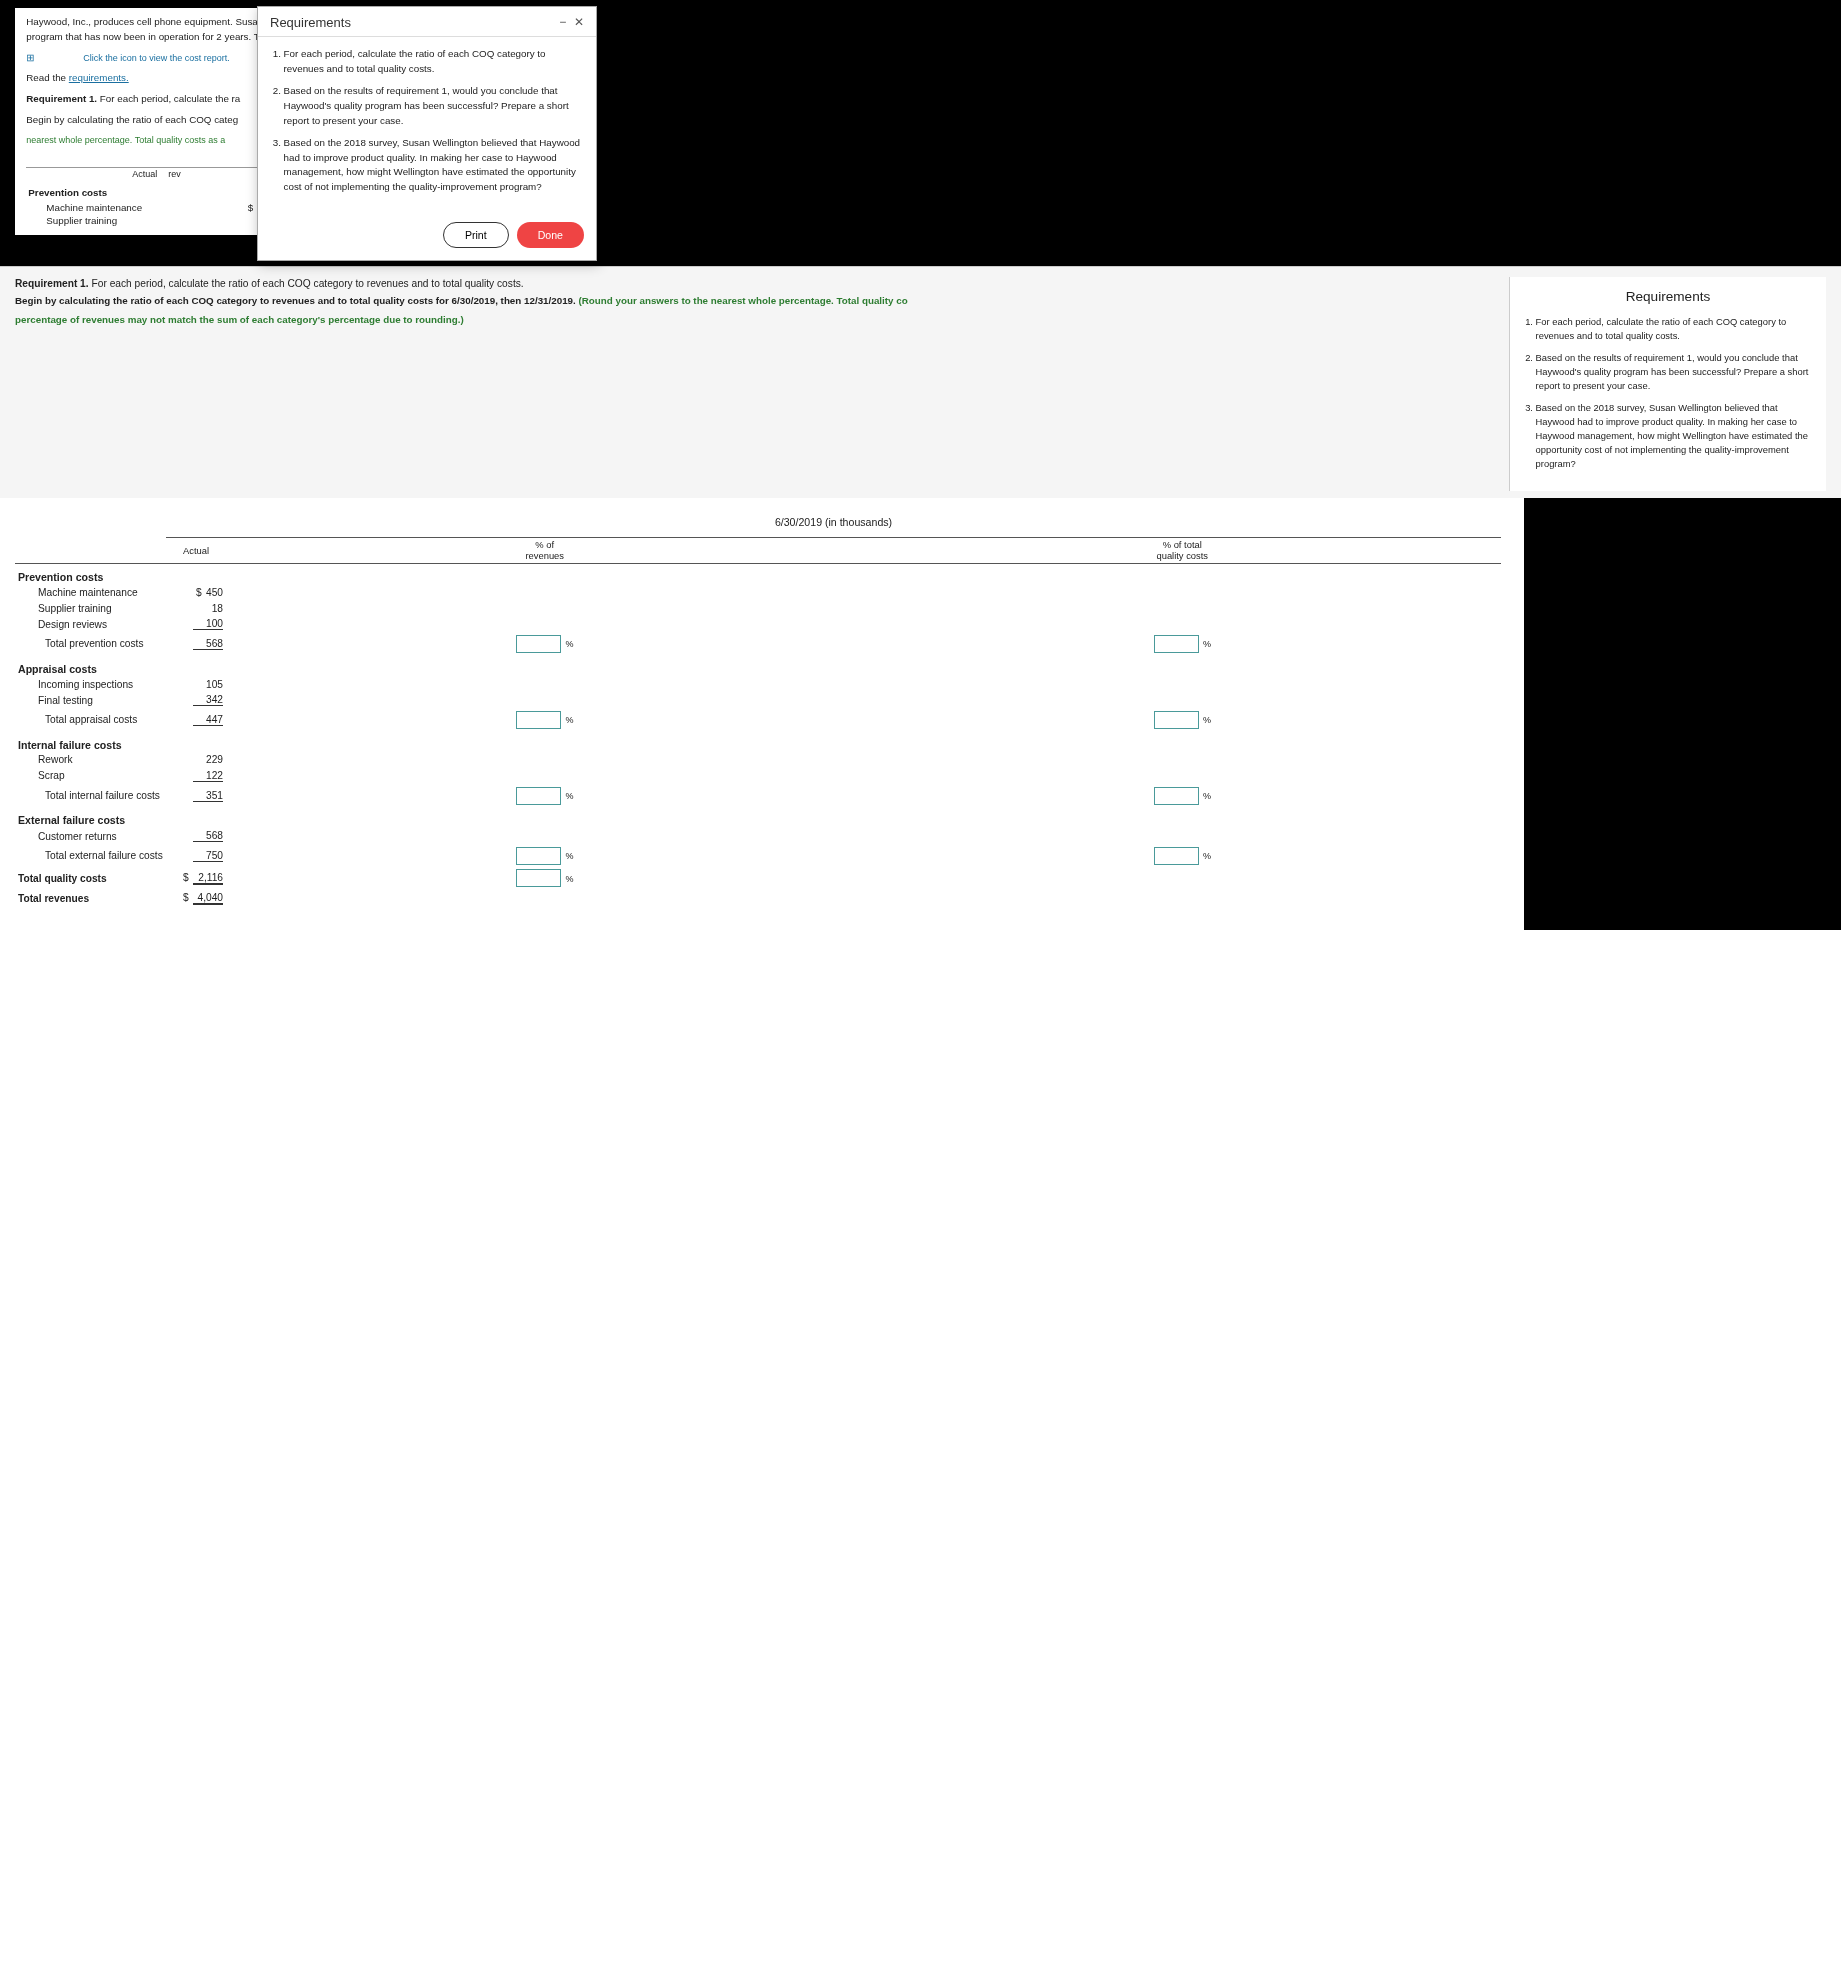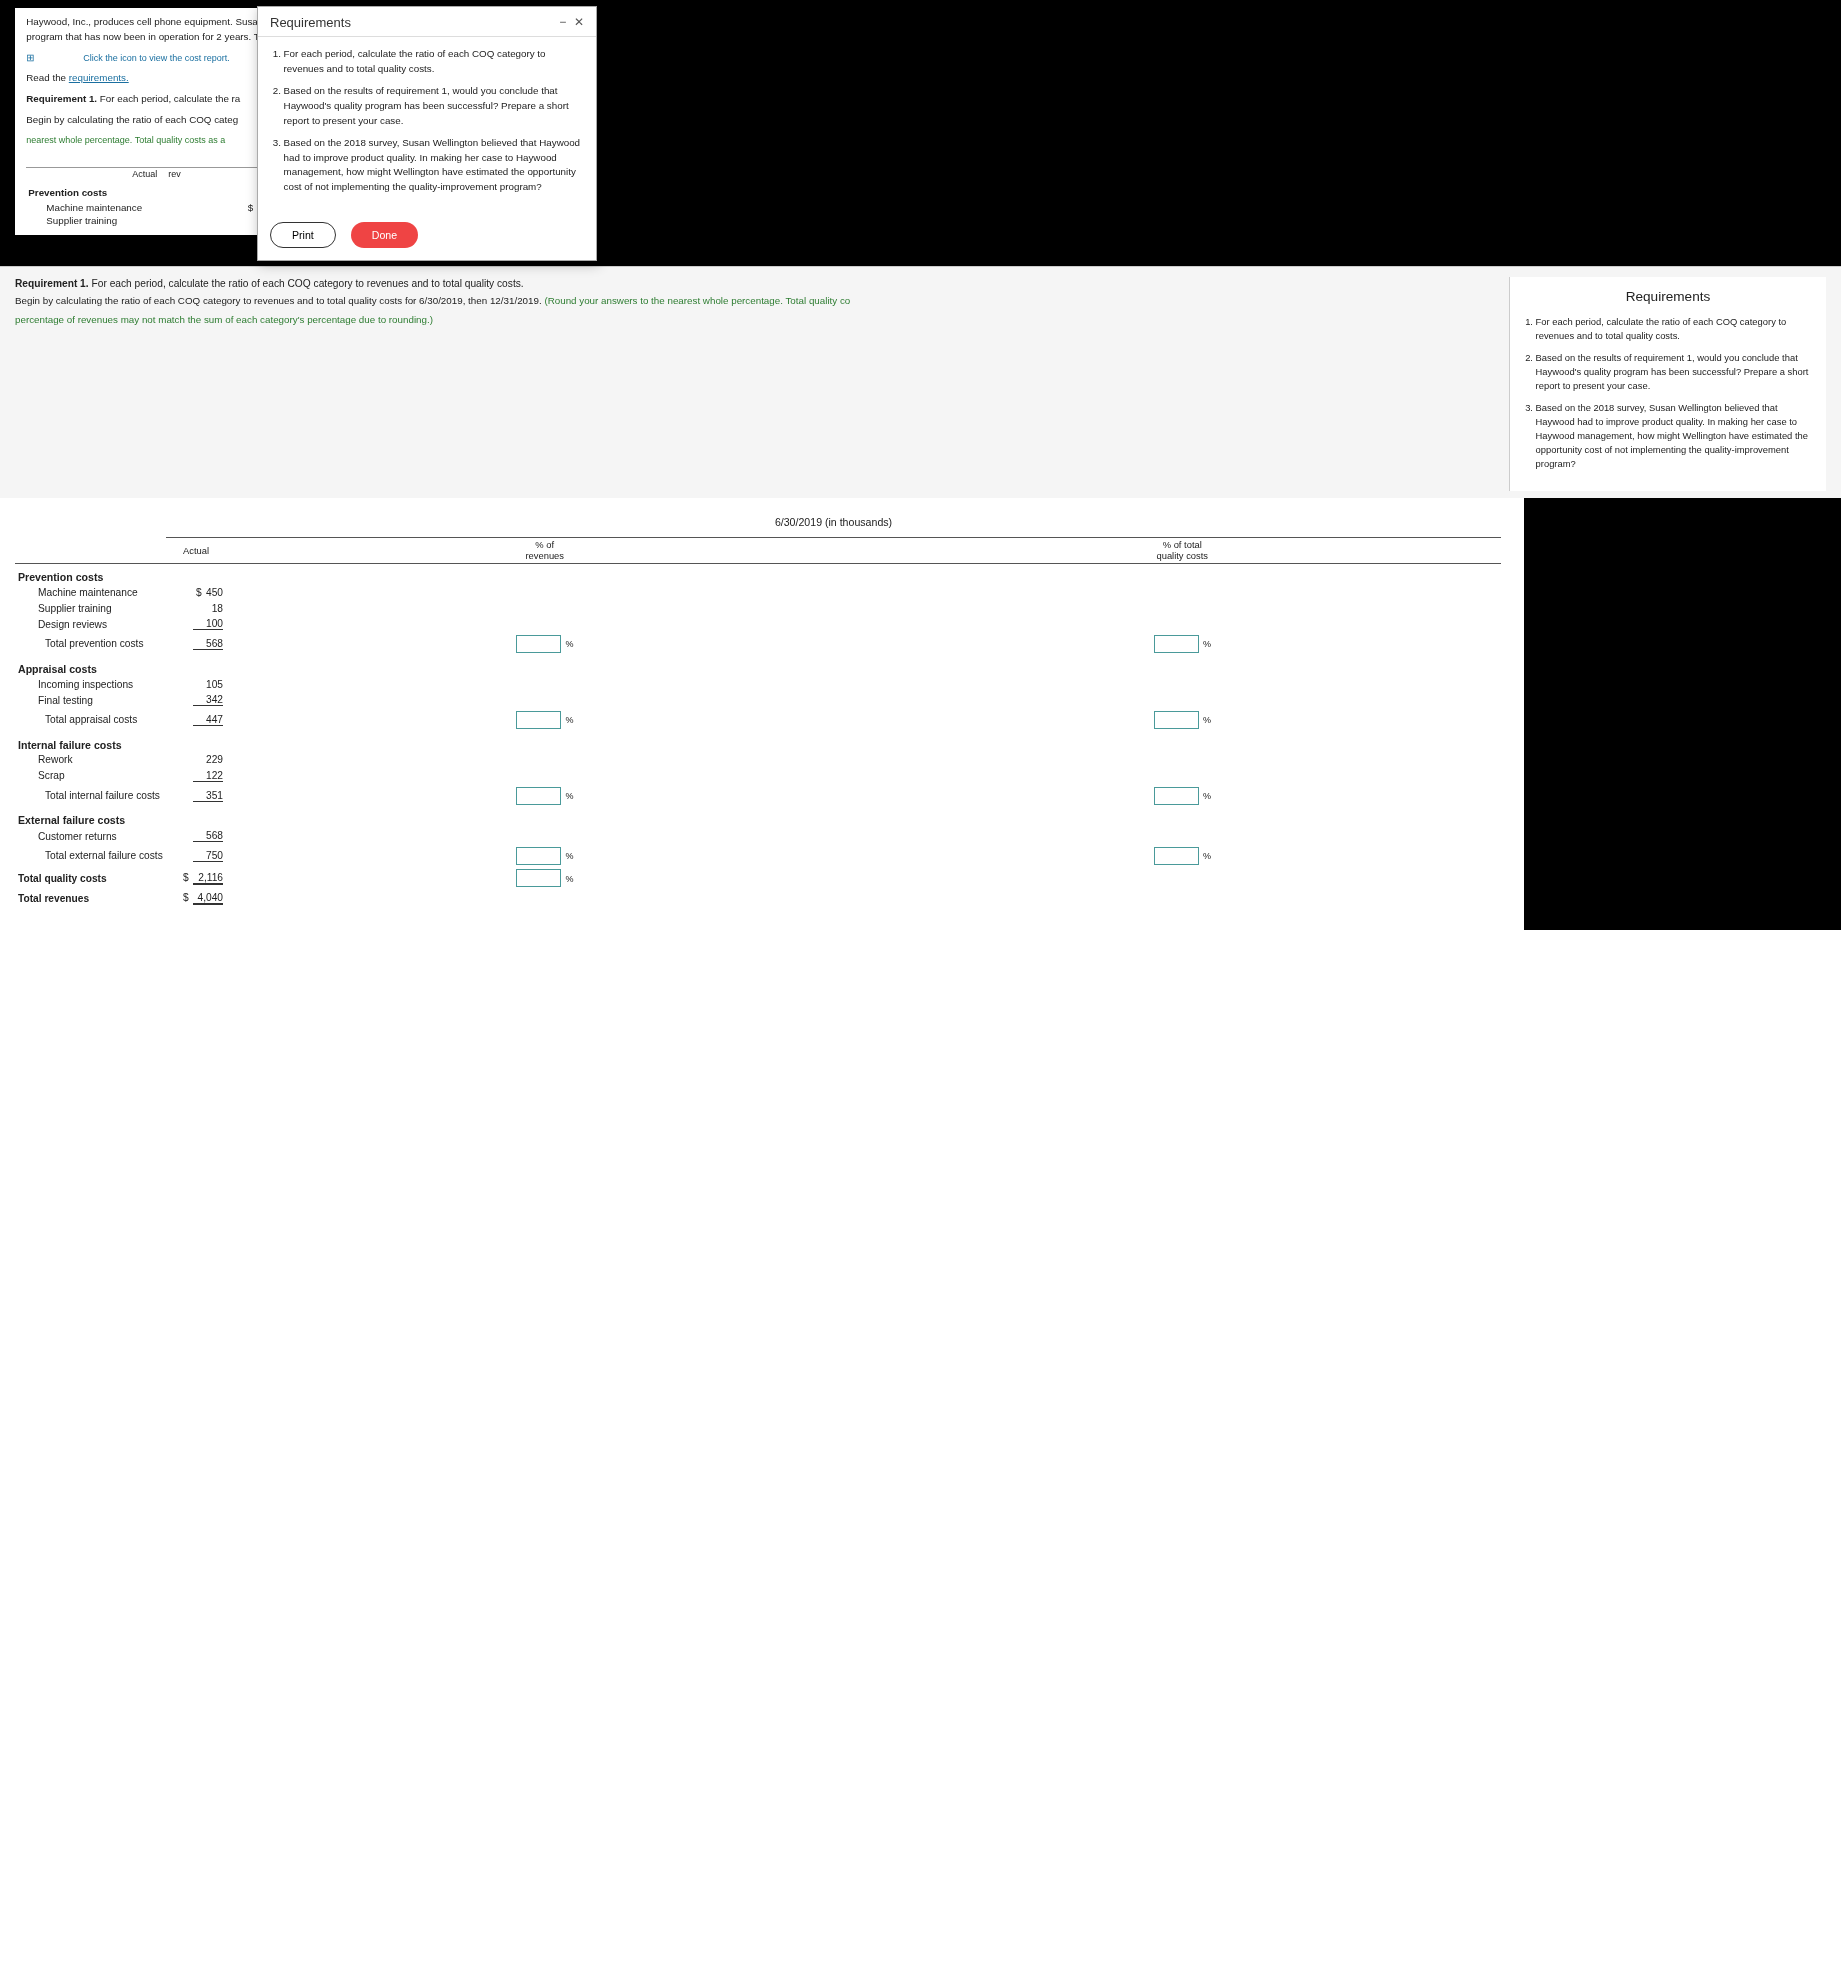--- a/index.html
+++ b/index.html
@@ -121,22 +121,22 @@
     }
 
     .modal-body li {
       font-size: 9.8px;
       margin-bottom: 7.6px;
       line-height: 1.5;
     }
 
     .modal-footer {
       display: flex;
-      gap: 15px;
-      justify-content: flex-start;
+      gap: 8px;
+      justify-content: flex-end;
       padding: 9px 12px 12px;
     }
 
     .btn-print {
       padding: 6px 21px;
       border: 1.1px solid #333;
       border-radius: 15px;
       background: #fff;
       font-size: 10.6px;
       cursor: pointer;
@@ -161,20 +161,21 @@
 
     .middle-section .req-label-2 {
       font-weight: bold;
       font-size: 10.2px;
     }
 
     .middle-p {
       font-size: 9.8px;
       margin-top: 4.5px;
       line-height: 1.5;
+      font-weight: bold;
     }
 
     .green-text-2 {
       color: #2e7d32;
       font-size: 9.8px;
     }
 
     
     .mid-layout {
       display: flex;

